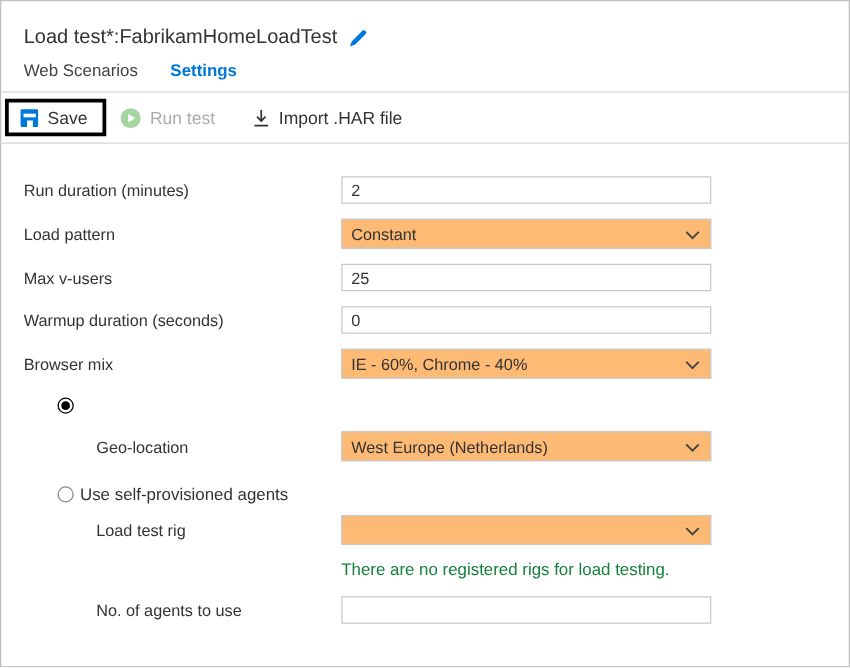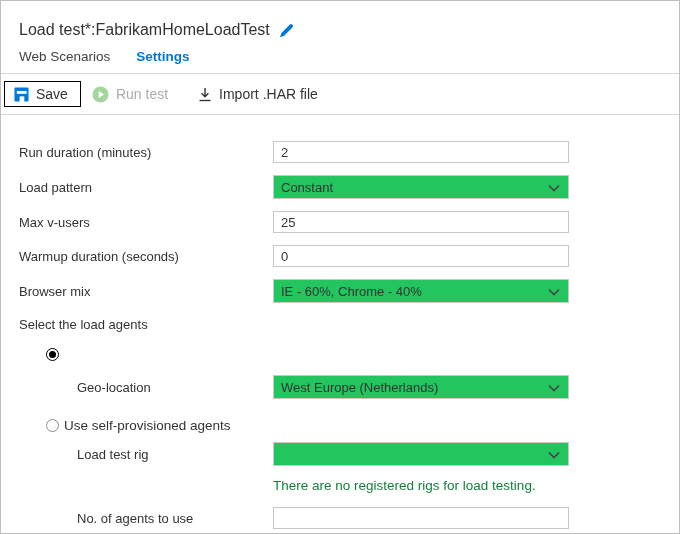--- a/index.html
+++ b/index.html
@@ -62,21 +62,21 @@
     padding-left: 3px;
   }
   .toolbar-item {
     display: flex; align-items: center;
     font-size: 14px; color: #333;
     cursor: pointer;
     white-space: nowrap;
   }
   .toolbar-item .tb-icon { margin-right: 7px; display: inline-flex; }
   .save-highlight {
-    border: 1px solid #000000;
+    border: 3px solid #000000;
     padding: 4px 12px 4px 9px;
     display: inline-flex; align-items: center;
     margin-right: 11px;
   }
   .toolbar-item.disabled { color: #ababab; cursor: default; }
   .toolbar-item.run { margin-right: 30px; }
 
   
   .form { padding: 26px 18px 0 18px; }
   .row {
@@ -103,21 +103,21 @@
     outline: none;
     background: #fff;
   }
   .select {
     width: 296px; height: 24px;
     border: 1px solid #c8c8c8;
     display: flex; align-items: center; justify-content: space-between;
     padding: 0 8px 0 7px;
     font-size: 13px; color: #333;
     cursor: pointer;
-    background: #22c55e;
+    background: #fdba74;
   }
   .select .sel-text { white-space: nowrap; overflow: hidden; }
 
   
   .radio-row { display: flex; align-items: center; padding-left: 27px; height: 18px; margin-bottom: 12px; cursor: pointer; }
   .radio-circle {
     width: 13px; height: 13px;
     border: 1px solid #8a8a8a;
     border-radius: 50%;
     margin-right: 5px;
@@ -238,21 +238,20 @@
       <div class="select">
         <span class="sel-text">IE - 60%, Chrome - 40%</span>
         <span>
           <svg width="12" height="8" viewBox="0 0 12 8">
               <path d="M1 1.5 L6 6.5 L11 1.5" stroke="#444" stroke-width="1.6" fill="none"></path>
             </svg>
         </span>
       </div>
     </div>
 
-    <div class="section-label">Select the load agents</div>
 
     <div class="radio-row">
       <span class="radio-circle checked"></span>
     </div>
 
     <div class="row mb17">
       <span class="row-label indent">Geo-location</span>
       <div class="select">
         <span class="sel-text">West Europe (Netherlands)</span>
         <span>

